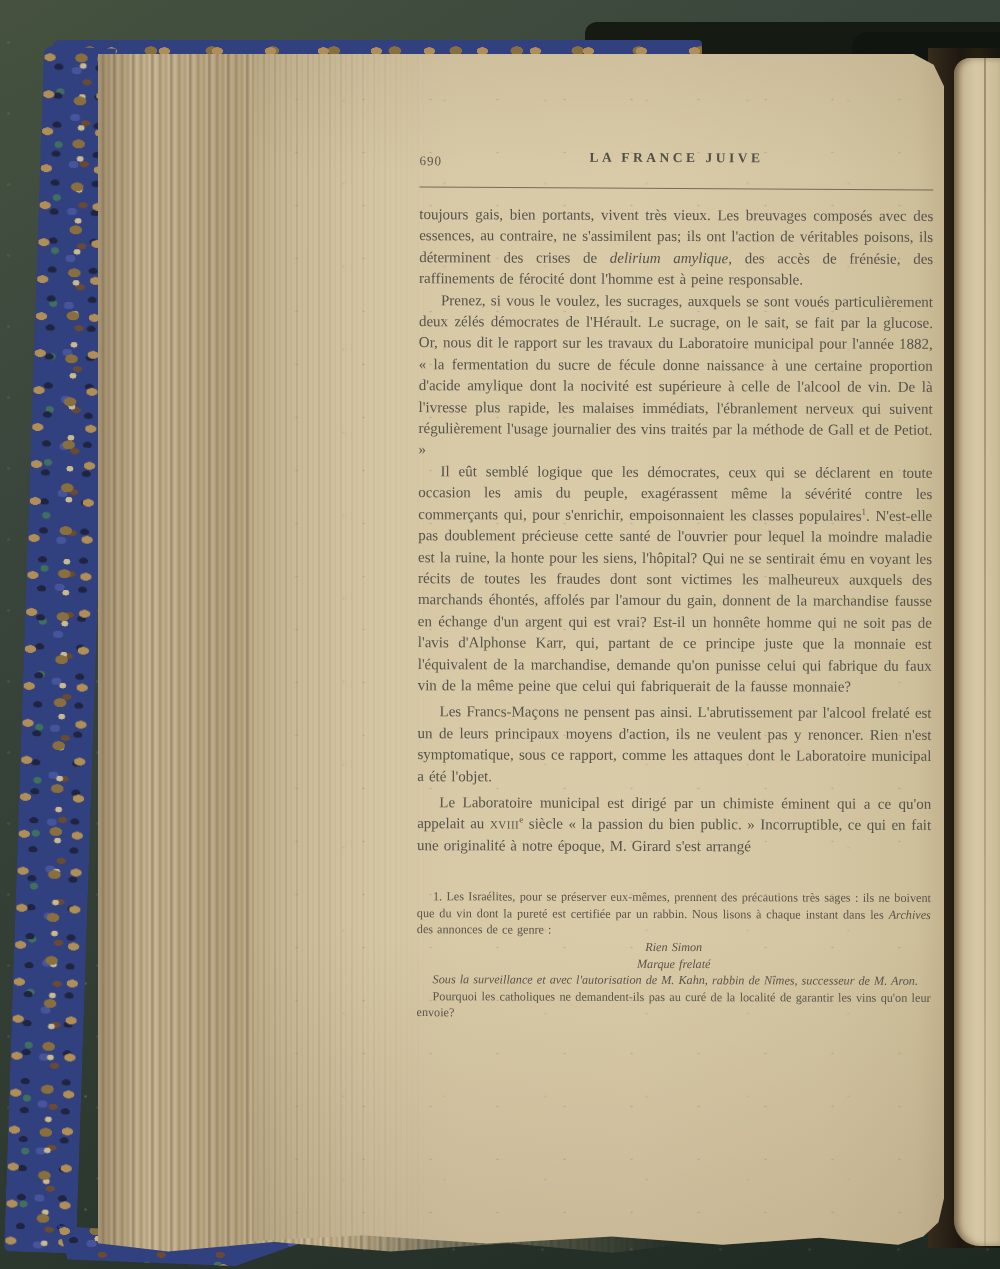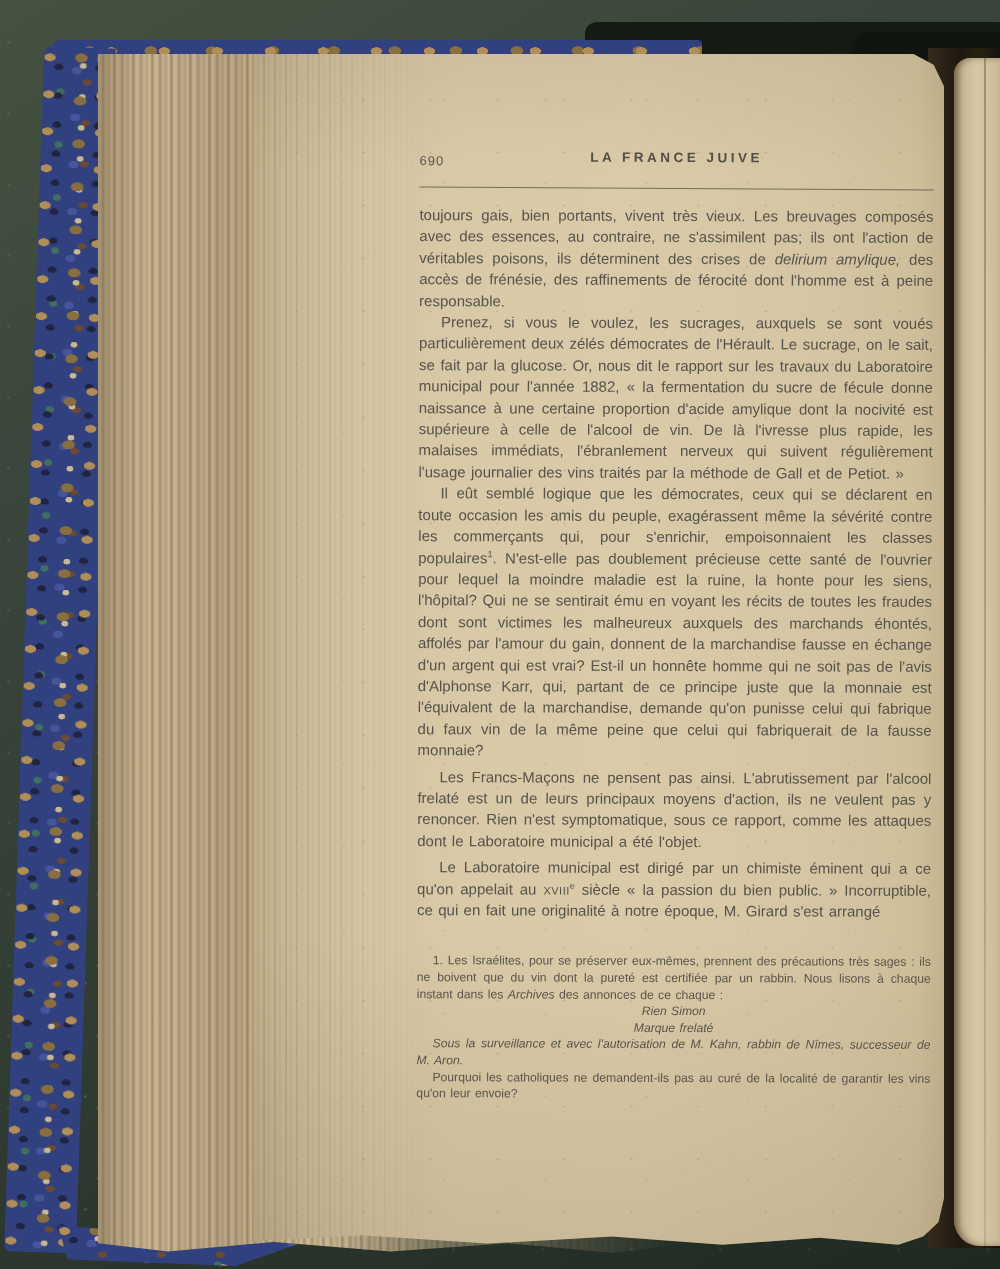--- a/index.html
+++ b/index.html
@@ -1,19 +1,19 @@
 <!DOCTYPE html>
 <html><head>
 <meta charset="utf-8">
 <style>
   html,body{margin:0;padding:0;background:#111;}
   .scene{
     position:relative;width:1000px;height:1269px;overflow:hidden;
     background:linear-gradient(150deg,#46523f 0%,#3a463c 28%,#323e33 55%,#27322a 80%,#1e2921 100%);
-    font-family:Liberation Sans, sans-serif;
+    font-family:Liberation Serif, serif;
   }
   .dust{position:absolute;inset:0;pointer-events:none;
     background-image:
       radial-gradient(rgba(226,233,216,.16) 1px, transparent 1.9px),
       radial-gradient(rgba(205,214,194,.10) 1px, transparent 2.1px);
     background-size:137px 113px, 89px 71px;
     background-position:17px 23px, 53px 7px;}
   
   .shadow-top{position:absolute;left:585px;top:22px;width:415px;height:46px;background:#151b13;border-radius:12px 0 0 18px;}
   .shadow-top2{position:absolute;left:852px;top:32px;width:148px;height:52px;background:#10160f;border-radius:16px 0 0 12px;}
@@ -110,21 +110,21 @@
       </div>
       <div class="rule"></div>
       <div class="body">
           <p><span>toujours gais, bien portants, vivent très vieux. Les breuvages composés avec des essences, au contraire, ne s'assimilent pas; ils ont l'action de véritables poisons, ils déterminent des crises de </span><span class="it">delirium amylique,</span><span> des accès de frénésie, des raffinements de férocité dont l'homme est à peine responsable.</span></p>
           <p class="indent"><span>Prenez, si vous le voulez, les sucrages, auxquels se sont voués particulièrement deux zélés démocrates de l'Hérault. Le sucrage, on le sait, se fait par la glucose. Or, nous dit le rapport sur les travaux du Laboratoire municipal pour l'année 1882, « la fermentation du sucre de fécule donne naissance à une certaine proportion d'acide amylique dont la nocivité est supérieure à celle de l'alcool de vin. De là l'ivresse plus rapide, les malaises immédiats, l'ébranlement nerveux qui suivent régulièrement l'usage journalier des vins traités par la méthode de Gall et de Petiot. »</span></p>
           <p class="indent"><span>Il eût semblé logique que les démocrates, ceux qui se déclarent en toute occasion les amis du peuple, exagérassent même la sévérité contre les commerçants qui, pour s'enrichir, empoisonnaient les classes populaires</span><sup>1</sup><span>. N'est-elle pas doublement précieuse cette santé de l'ouvrier pour lequel la moindre maladie est la ruine, la honte pour les siens, l'hôpital? Qui ne se sentirait ému en voyant les récits de toutes les fraudes dont sont victimes les malheureux auxquels des marchands éhontés, affolés par l'amour du gain, donnent de la marchandise fausse en échange d'un argent qui est vrai? Est-il un honnête homme qui ne soit pas de l'avis d'Alphonse Karr, qui, partant de ce principe juste que la monnaie est l'équivalent de la marchandise, demande qu'on punisse celui qui fabrique du faux vin de la même peine que celui qui fabriquerait de la fausse monnaie?</span></p>
           <p class="indent space-before"><span>Les Francs-Maçons ne pensent pas ainsi. L'abrutissement par l'alcool frelaté est un de leurs principaux moyens d'action, ils ne veulent pas y renoncer. Rien n'est symptomatique, sous ce rapport, comme les attaques dont le Laboratoire municipal a été l'objet.</span></p>
           <p class="indent space-before"><span>Le Laboratoire municipal est dirigé par un chimiste éminent qui a ce qu'on appelait au </span><span class="sc">xviii</span><sup>e</sup><span> siècle « la passion du bien public. » Incorruptible, ce qui en fait une originalité à notre époque, M. Girard s'est arrangé</span></p>
         </div>
       <div class="footnote">
-          <p class="indent"><span>1. Les Israélites, pour se préserver eux-mêmes, prennent des précautions très sages : ils ne boivent que du vin dont la pureté est certifiée par un rabbin. Nous lisons à chaque instant dans les </span><span class="it">Archives</span><span> des annonces de ce chaque :</span></p>
+          <p class="indent"><span>1. Les Israélites, pour se préserver eux-mêmes, prennent des précautions très sages : ils ne boivent que du vin dont la pureté est certifiée par un rabbin. Nous lisons à chaque instant dans les </span><span class="it">Archives</span><span> des annonces de ce genre :</span></p>
           <p class="center"><span class="it">Rien Simon</span></p>
           <p class="center"><span class="it">Marque frelaté</span></p>
           <p class="indent"><span class="it">Sous la surveillance et avec l'autorisation de M. Kahn, rabbin de Nîmes, successeur de M. Aron.</span></p>
           <p class="indent"><span>Pourquoi les catholiques ne demandent-ils pas au curé de la localité de garantir les vins qu'on leur envoie?</span></p>
         </div>
     </div>
   </div>
 
   <div class="sliver">
     <div class="sliver-crease"></div>

